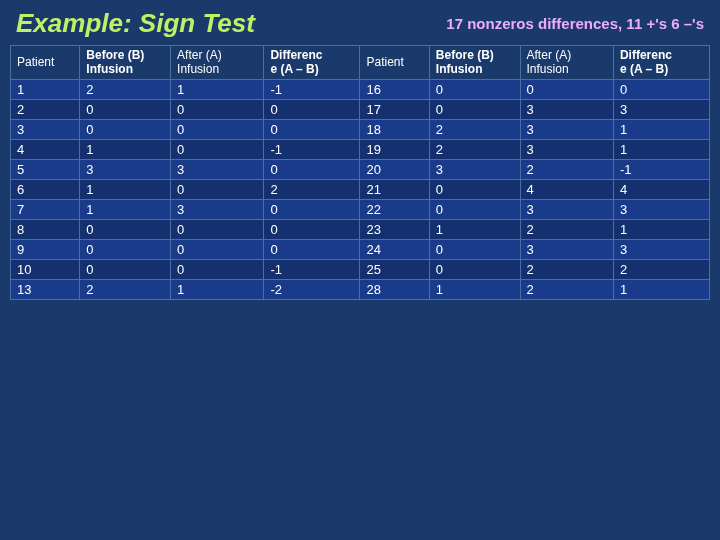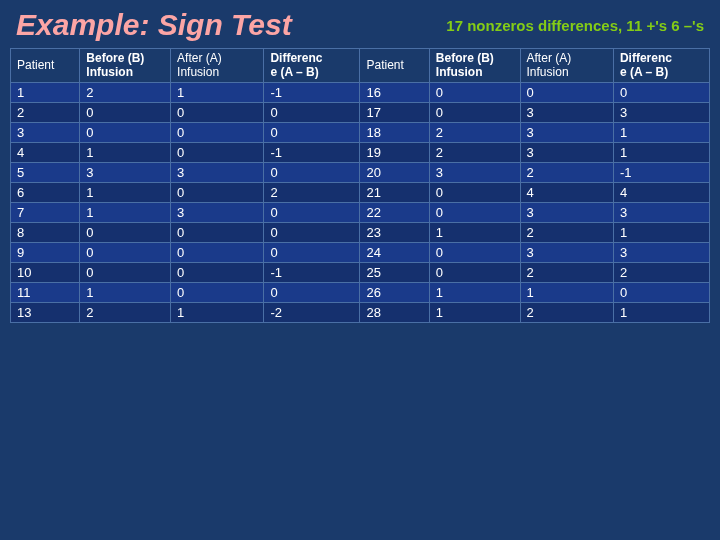--- a/index.html
+++ b/index.html
@@ -16,28 +16,28 @@
       background: #1a3a6b;
       padding: 0;
     }
     .header {
       display: flex;
       align-items: center;
       padding: 8px 16px 6px 16px;
       background: #1a3a6b;
     }
     .title {
-      color: #fca5a5;
-      font-size: 30px;
+      color: #bef264;
+      font-size: 26px;
       font-weight: bold;
       font-style: italic;
       margin-right: 32px;
     }
     .subtitle {
-      color: #84cc16;
+      color: #f0abfc;
       font-size: 15px;
       font-weight: bold;
       margin-left: auto;
     }
     .table-container {
       padding: 0 10px 4px 10px;
     }
     table {
       width: 100%;
       border-collapse: collapse;
@@ -189,30 +189,20 @@
             <td>10</td>
             <td>0</td>
             <td>0</td>
             <td>-1</td>
             <td>25</td>
             <td>0</td>
             <td>2</td>
             <td>2</td>
           </tr>
           <tr>
-            <td>11</td>
-            <td>1</td>
-            <td>0</td>
-            <td>0</td>
-            <td>26</td>
-            <td>1</td>
-            <td>1</td>
-            <td>0</td>
-          </tr>
-          <tr>
             <td>13</td>
             <td>2</td>
             <td>1</td>
             <td>-2</td>
             <td>28</td>
             <td>1</td>
             <td>2</td>
             <td>1</td>
           </tr>
         </tbody>

